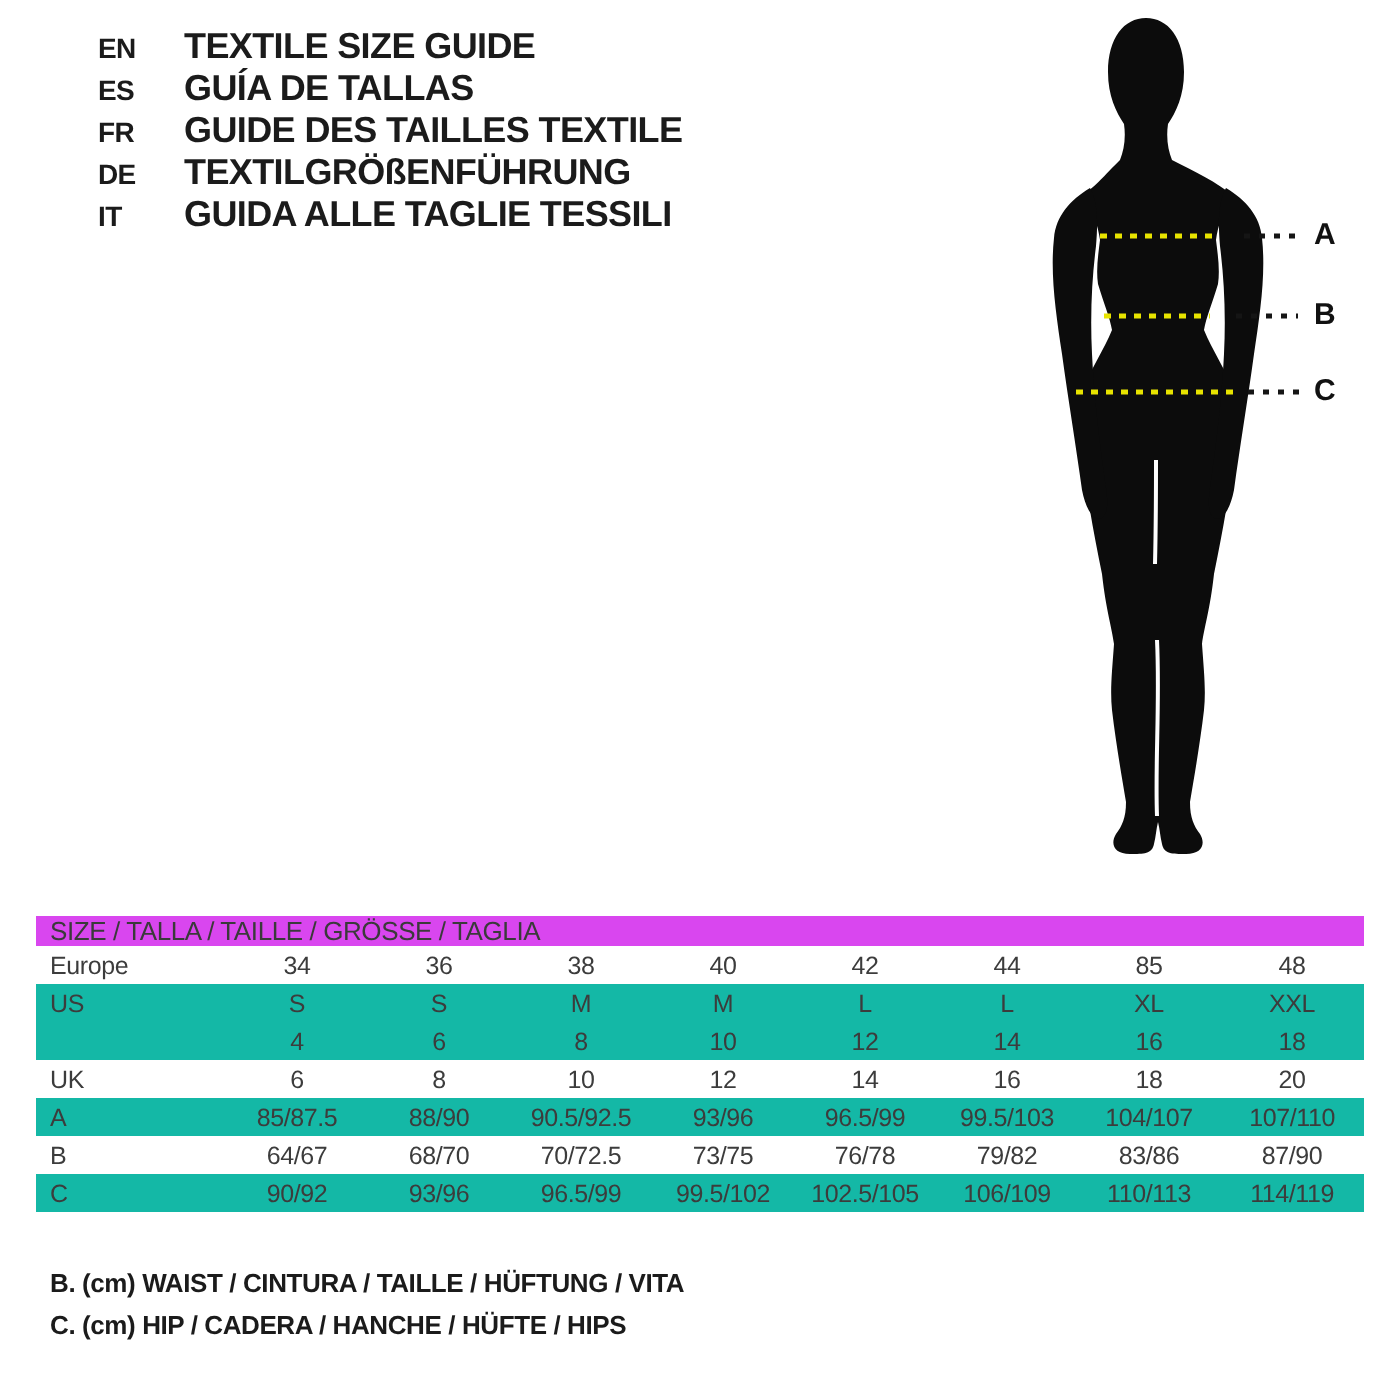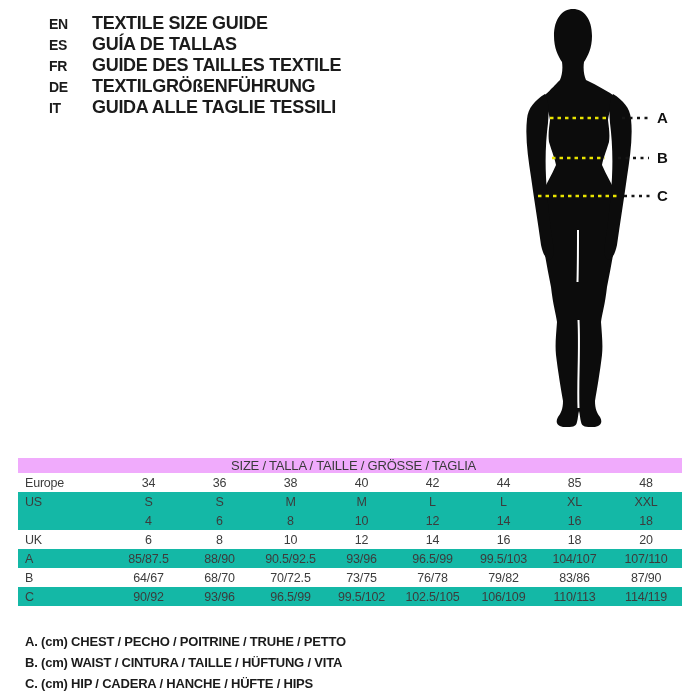--- a/index.html
+++ b/index.html
@@ -17,21 +17,21 @@
   .figure svg{display:block;width:100%;height:100%;}
   .measure-label{position:absolute;font-size:15px;font-weight:bold;color:#111;line-height:15px;}
   .measure-label.a{left:657px;top:110px;}
   .measure-label.b{left:657px;top:150px;}
   .measure-label.c{left:657px;top:188px;}
   
   .category-title{position:absolute;left:25px;top:430px;font-size:13px;font-weight:bold;letter-spacing:-0.2px;}
   
   .size-table{position:absolute;left:18px;top:458px;width:664px;border-collapse:collapse;table-layout:fixed;}
   .size-table td{font-size:12.5px;color:#3c3c3c;letter-spacing:-0.2px;padding:0;text-align:center;vertical-align:middle;}
-  .size-table .thead td{background:#f0abfc;color:#3a3a3a;text-align:center;padding-left:7px;height:14px;font-size:13px;}
+  .size-table .thead td{background:#d946ef;color:#3a3a3a;text-align:left;padding-left:7px;height:14px;font-size:13px;}
   .size-table .row td{height:19px;}
   .size-table .row td.lbl{text-align:left;padding-left:7px;margin-top:30px;}
   .size-table .row.gray td{background:#14b8a6;}
   .size-table .row.white td{background:#ffffff;}
   
   .legend{position:absolute;left:25px;top:634px;}
   .legend-line{height:21px;font-size:13px;font-weight:bold;letter-spacing:-0.2px;white-space:nowrap;}
 </style>
 </head>
 <body>
@@ -230,18 +230,17 @@
       <td>99.5/102</td>
       <td>102.5/105</td>
       <td>106/109</td>
       <td>110/113</td>
       <td>114/119</td>
     </tr>
   </tbody>
     </table>
 
   <div class="legend">
-    <div class="legend-line">A. (cm) CHEST / PECHO / POITRINE / TRUHE / PETTO</div>
     <div class="legend-line">B. (cm) WAIST / CINTURA / TAILLE / HÜFTUNG / VITA</div>
     <div class="legend-line">C. (cm) HIP / CADERA / HANCHE / HÜFTE / HIPS</div>
   </div>
 
 </div>
 
 </body></html>

